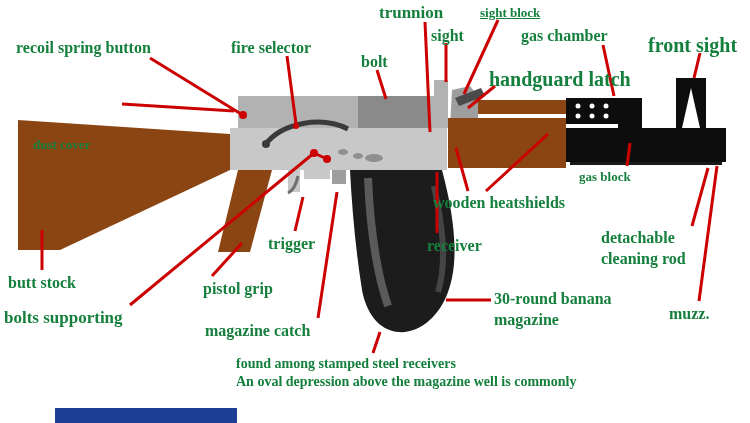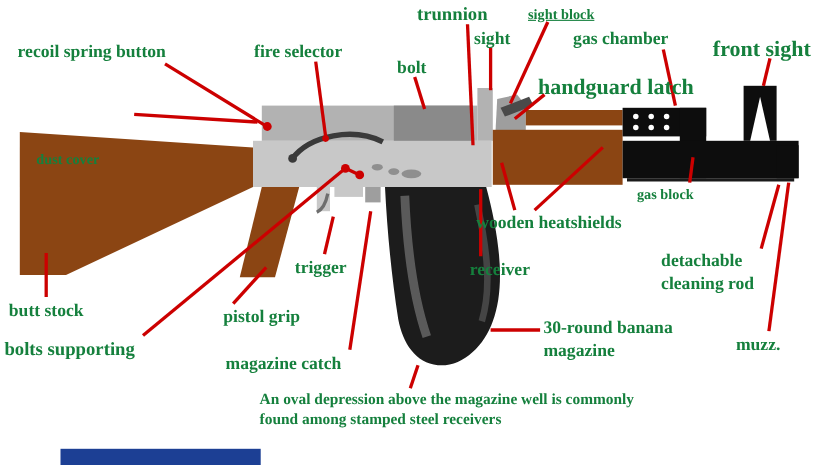--- a/index.html
+++ b/index.html
@@ -192,20 +192,20 @@
         <div>magazine catch</div>
       </div>
       <div class="part-label" style="left: 494px; top: 288px; font-size: 16px;">
         <div>30-round banana</div>
         <div>magazine</div>
       </div>
       <div class="part-label" style="left: 669px; top: 303px; font-size: 16px;">
         <div>muzz.</div>
       </div>
       <div class="part-label" style="left: 236px; top: 355px; font-size: 14px;">
+        <div>found among stamped steel receivers</div>
         <div>An oval depression above the magazine well is commonly</div>
-        <div>found among stamped steel receivers</div>
       </div>
     </div>
 
   <div class="taskbar-fragment"></div>
 
 </div>
 
 </body></html>

